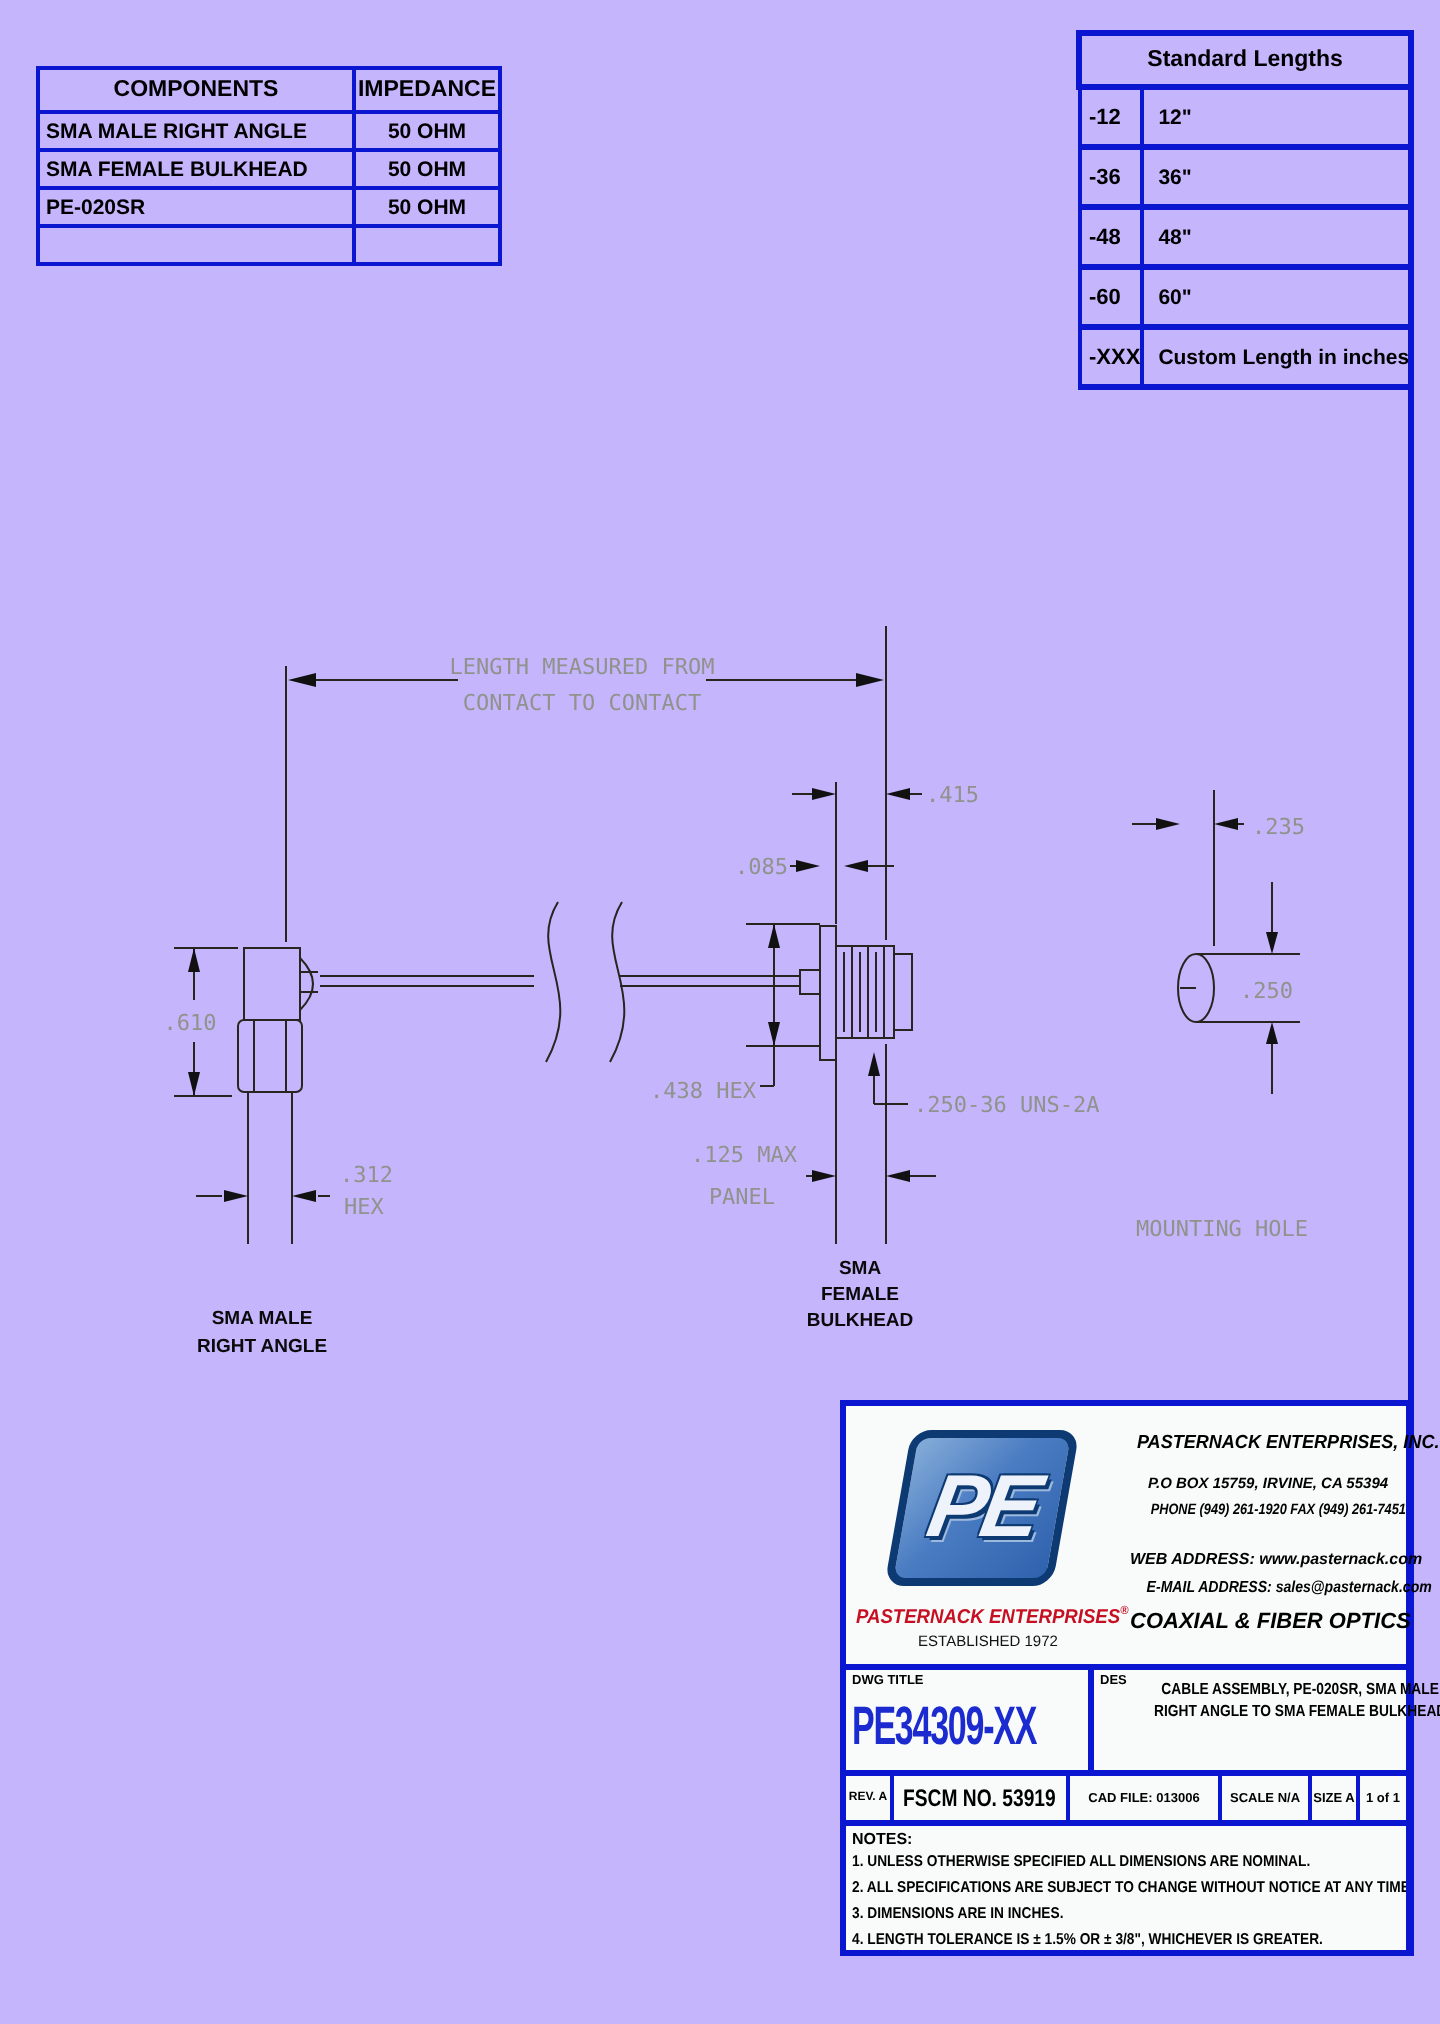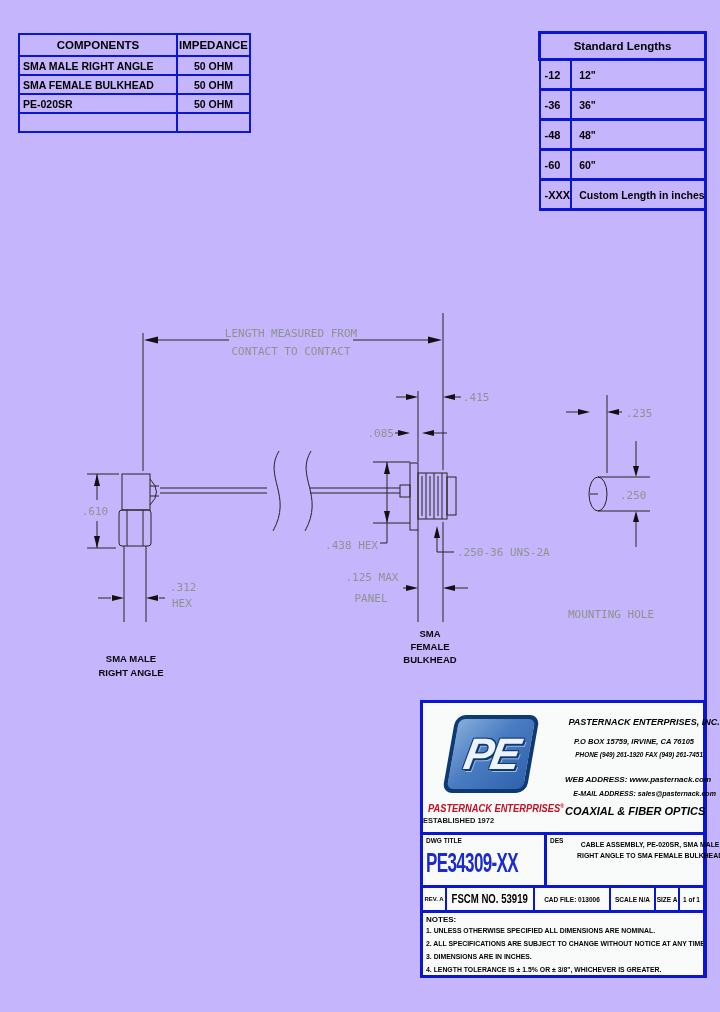--- a/index.html
+++ b/index.html
@@ -6,21 +6,21 @@
   .sheet{position:relative;width:720px;height:1012px;background:#c4b5fd;overflow:hidden;
          font-family:"Liberation Sans",sans-serif;padding-left:20px;}
   
   .tbl{position:absolute;border-collapse:collapse;}
   .tbl th,.tbl td{border:2px solid #0a16cf;color:#000;font-weight:bold;
                   font-family:"Liberation Sans",sans-serif;}
   .comp{left:18px;top:33px;width:233px;}
   .comp th{font-size:11.5px;height:18px;text-align:center;}
   .comp td{font-size:10.5px;height:17px;padding:0 3px;white-space:nowrap;}
   .comp td.imp{text-align:center;}
-  .len{left:538px;top:31px;width:168px;}
+  .len{left:538px;top:15px;width:168px;}
   .len th{font-size:11.5px;height:22px;text-align:center;border-width:3px;}
   .len td{font-size:11px;height:27px;border-width:3px 2px;padding:0 0 0 4px;white-space:nowrap;}
   .len td.val{padding-left:7px;font-size:10.5px;}
   .sheet-edge{position:absolute;left:704px;top:31px;width:2.5px;height:947px;background:#0a16cf;}
   
   svg.draw{position:absolute;left:0;top:0;pointer-events:none;}
   .ln{stroke:#26261f;stroke-width:1;fill:none;}
   .ar{fill:#111;stroke:none;}
   .cad{font-family:"DejaVu Sans Mono",monospace;font-size:11px;fill:#90938b;}
   .mid{text-anchor:middle;}
@@ -34,21 +34,21 @@
   .logo-cell{width:142px;position:relative;}
   .logo-shape{position:absolute;left:26px;top:12px;width:84px;height:78px;box-sizing:border-box;
       transform:skewX(-10deg);border:4px solid #0d3a72;border-radius:10px;
       background:linear-gradient(130deg,#86add9 0%,#4a7cc2 45%,#2f62ad 100%);
       display:flex;align-items:center;justify-content:center;}
   .pe{font-style:italic;font-weight:bold;font-size:44px;color:#eef3fb;letter-spacing:-3px;
       text-shadow:2px 2px 0 #0d3a72,-1px -1px 0 #0d3a72,1px -1px 0 #0d3a72,-1px 1px 0 #0d3a72,3px 3px 0 #9db9de;}
   .brand{position:absolute;left:0;right:0;top:100px;text-align:center;white-space:nowrap;
       font-style:italic;font-weight:bold;font-size:10px;color:#c60f22;transform:scaleX(.93);}
   .brand sup{font-size:6px;}
-  .estab{position:absolute;left:0;right:0;top:113px;font-weight:bold;font-size:7.5px;color:#111;}
+  .estab{position:absolute;left:0;right:0;top:113px;text-align:center;font-weight:normal;font-size:7.5px;color:#111;}
   .co-cell{flex:1;position:relative;font-weight:bold;color:#000;text-align:center;font-style:italic;}
   .co-cell>div{position:absolute;left:0;right:0;white-space:nowrap;}
   .co-name{top:13px;font-size:9.5px;transform:scaleX(.95);}
   .co-addr{top:34px;font-size:7.5px;}
   .co-phone{top:47px;font-size:7.5px;transform:scaleX(.85);}
   .co-web{top:72px;font-size:8px;}
   .co-email{top:86px;font-size:8px;transform:scaleX(.88);}
   .co-tag{top:102px;font-size:11px;}
   .tb-dwg{height:50px;border-top:3px solid #0a16cf;display:flex;}
   .dwg-cell{width:124px;border-right:3px solid #0a16cf;position:relative;box-sizing:border-box;}
@@ -270,21 +270,21 @@
         <div class="logo-shape">
           <span class="pe">PE</span>
         </div>
         <div class="brand">
           <span>PASTERNACK ENTERPRISES</span><sup>®</sup>
         </div>
         <div class="estab">ESTABLISHED 1972</div>
       </div>
       <div class="co-cell">
         <div class="co-name">PASTERNACK ENTERPRISES, INC.</div>
-        <div class="co-addr">P.O BOX 15759, IRVINE, CA 76105</div>
+        <div class="co-addr">P.O BOX 15759, IRVINE, CA 55394</div>
         <div class="co-phone">PHONE (949) 261-1920 FAX (949) 261-7451</div>
         <div class="co-web">WEB ADDRESS: www.pasternack.com</div>
         <div class="co-email">E-MAIL ADDRESS: sales@pasternack.com</div>
         <div class="co-tag">COAXIAL &amp; FIBER OPTICS</div>
       </div>
     </div>
     <div class="tb-dwg">
       <div class="dwg-cell">
         <div class="cell-label">DWG TITLE</div>
         <div class="dwg-num">PE34309-XX</div>

